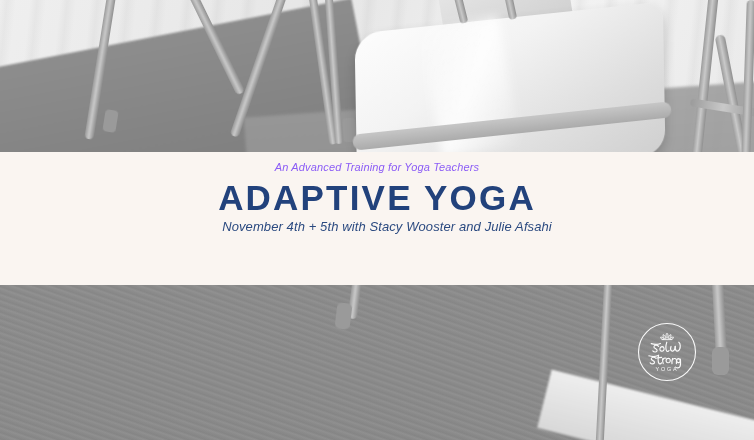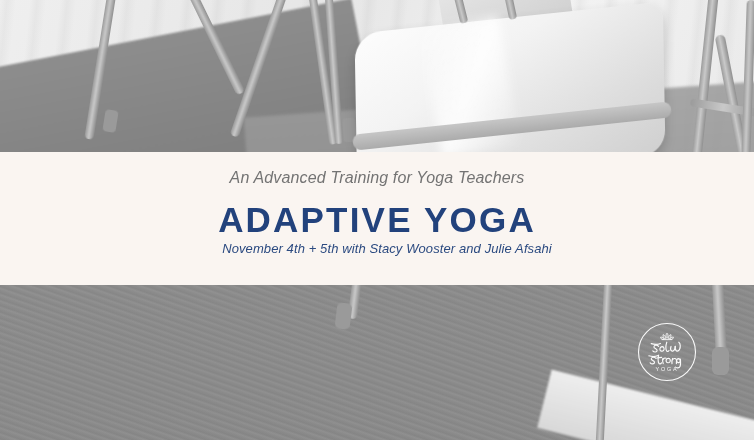--- a/index.html
+++ b/index.html
@@ -167,27 +167,27 @@
   .band {
     position: absolute;
     left: 0; top: 152px;
     width: 754px;
     height: 133px;
     background: #faf5f1;
     z-index: 5;
     text-align: center;
   }
   .eyebrow {
-    margin: 8px;
+    margin: 0;
     padding-top: 9px;
     font-family: "Liberation Sans", sans-serif;
     font-style: italic;
-    font-size: 16px;
+    font-size: 11px;
     letter-spacing: .15px;
-    color: #737373;
+    color: #8b5cf6;
     white-space: nowrap;
   }
   .headline {
     margin: 0;
     padding-top: 6px;
     font-family: "Liberation Sans", sans-serif;
     font-weight: bold;
     font-size: 35px;
     line-height: 38px;
     letter-spacing: 2.2px;

